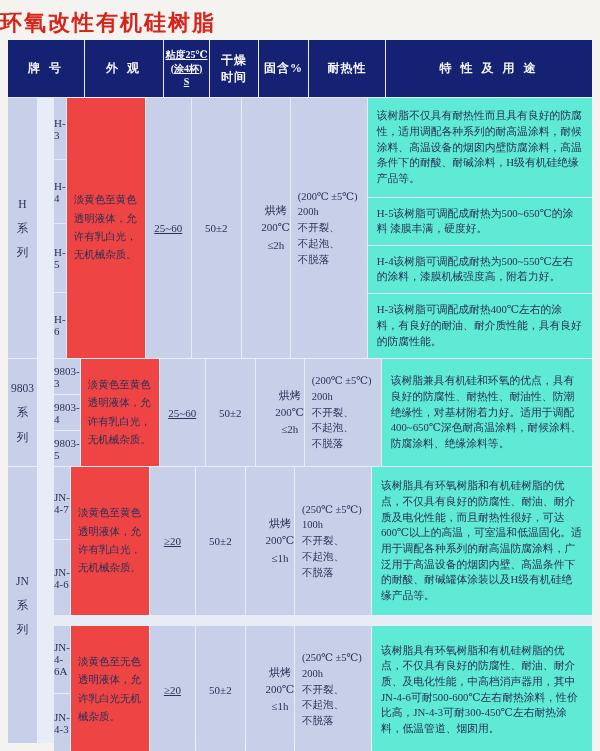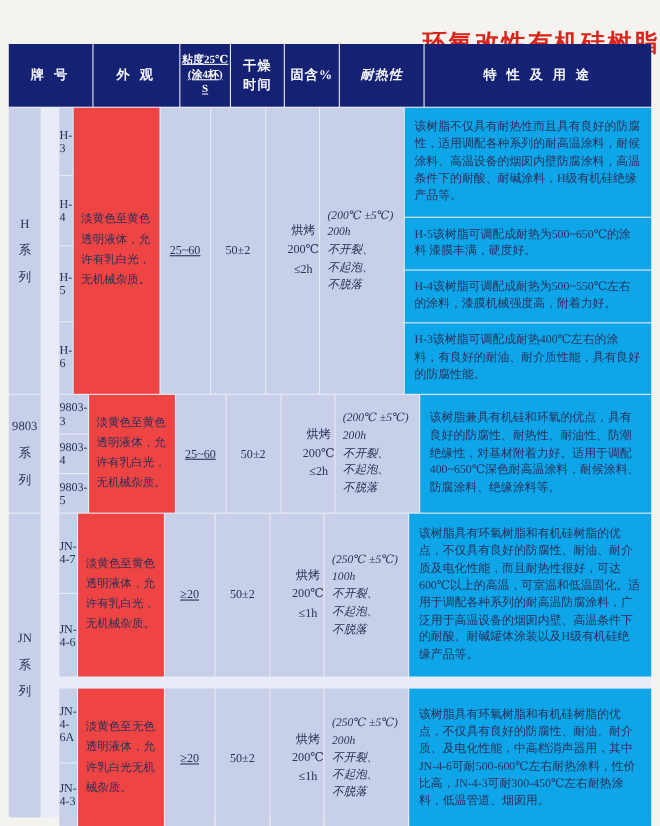--- a/index.html
+++ b/index.html
@@ -6,22 +6,22 @@
   html,body { width:600px; }
   body {
     height:751px;
     background:#f5f3ef;
     font-family:"Liberation Serif","DejaVu Serif",serif;
     color:#2b3158;
     position:relative;
     overflow:hidden;
   }
   .title {
-    text-align:right;
-    padding-top:24px;
+    text-align:left;
+    padding-top:8px;
     font-size:22px;
     font-weight:bold;
     color:#d8251b;
     letter-spacing:2px;
   }
   .tbl {
     position:absolute;
     left:8px; top:40px; width:584px;
     display:flex; flex-direction:column; gap:1px;
     background:#e8ecf6;
@@ -40,39 +40,39 @@
   .jn-col { flex:1; display:flex; flex-direction:column; gap:11px; }
   .rowbody { display:flex; gap:1px; flex:1;margin-left:16px; }
   .r3 { height:148px; flex:none; } .r4 { height:127px; flex:none; }
   .c {
     background:#c7d0e8;
     display:flex; align-items:center; justify-content:center;
     font-size:11px; flex-shrink:0; text-align:center;
   }
   .w-series { width:29px; } .w-grades { width:46px; }
   .w-app { width:78px; } .w-visc { width:45px;text-decoration:underline; } .w-sol { width:49px; }
-  .w-dry { width:48px; } .w-heat { width:76px;font-style:italic; } .w-feat { flex:1 1 auto; width:auto; }
+  .w-dry { width:48px; } .w-heat { width:76px; } .w-feat { flex:1 1 auto; width:auto; }
   .hw-grade { width:76px; }
   .series { white-space:pre-line; line-height:2.1; font-size:11.5px; }
   .grades, .features { display:flex; flex-direction:column; gap:1px; }
   .gradecell {
     background:#c7d0e8; display:flex; align-items:center; justify-content:center;
     font-size:11px;
   }
   .appearance {
     background:#ef4444; text-align:left; line-height:1.75;
     padding:4px 7px; font-size:10.5px; justify-content:flex-start;
   }
   .pre { white-space:pre-line; line-height:1.55;padding-left:20px; }
   .heat {
     justify-content:flex-start; text-align:left; padding-left:7px;
     line-height:1.5; font-size:10.5px;
   }
   .fp {
-    background:#0ea5e9; display:flex; align-items:center;
+    background:#5eead4; display:flex; align-items:center;
     padding:5px 9px; font-size:10.8px; line-height:1.45; text-align:left;
   }
 </style>
 </head>
 <body>
 
 <div class="title">环氧改性有机硅树脂</div>
 
 <div class="tbl">
 

